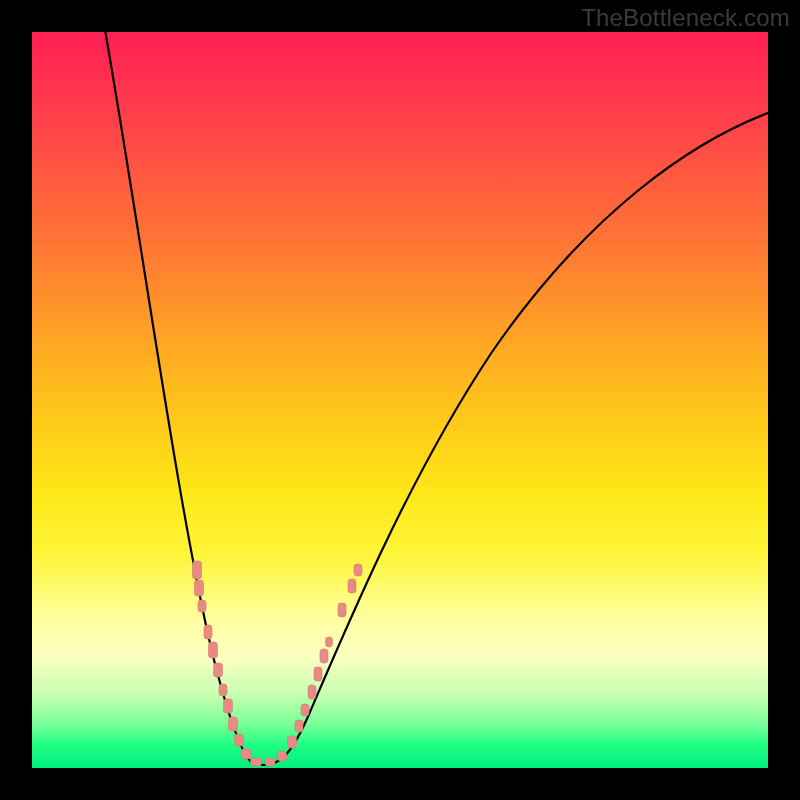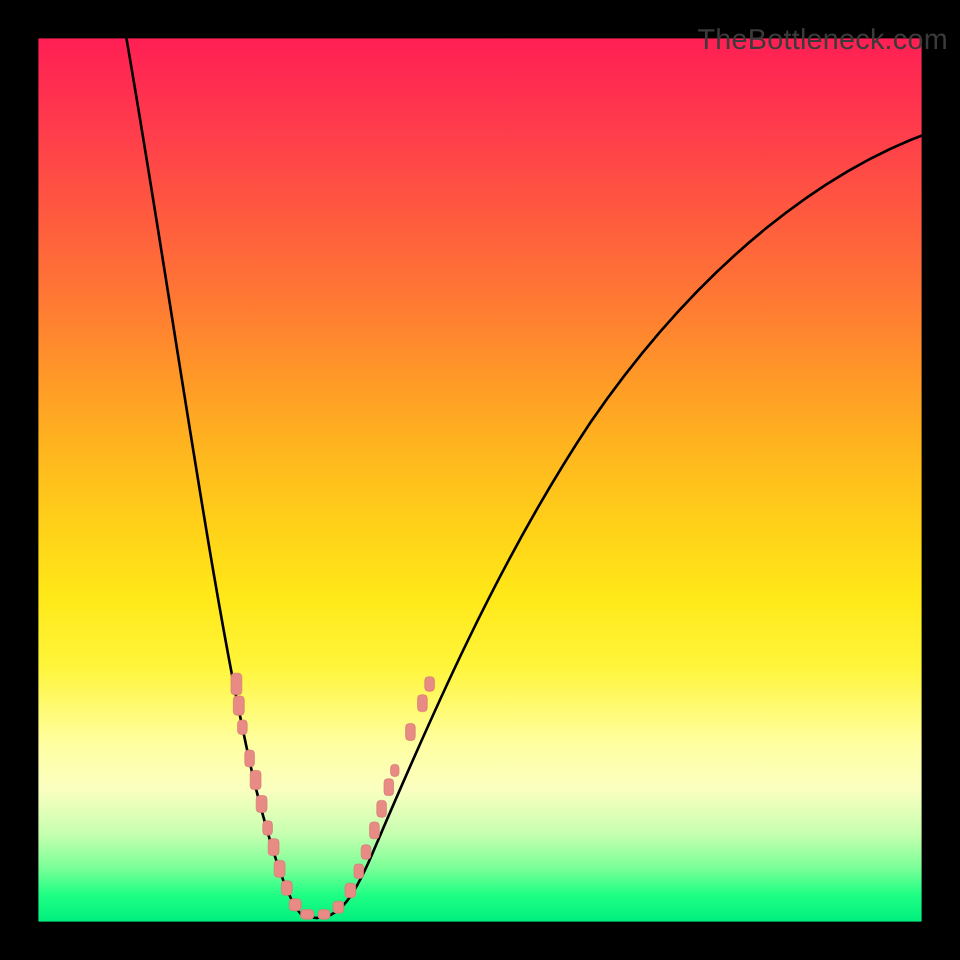--- a/index.html
+++ b/index.html
@@ -37,21 +37,21 @@
       #ffffa2 80%,
       #fbffc0 85%,
       #c7ffb0 90%,
       #79ff97 94%,
       #1eff84 97%,
       #00ef7e 100%
     );
   }
   .watermark {
     position: absolute;
-    top: 20px;
+    top: 4px;
     right: 10px;
     color: #3b3b3b;
     font-size: 24px;
     font-weight: 500;
     letter-spacing: 0.2px;
     user-select: none;
   }
   svg.curves {
     position: absolute;
     left: 0;

